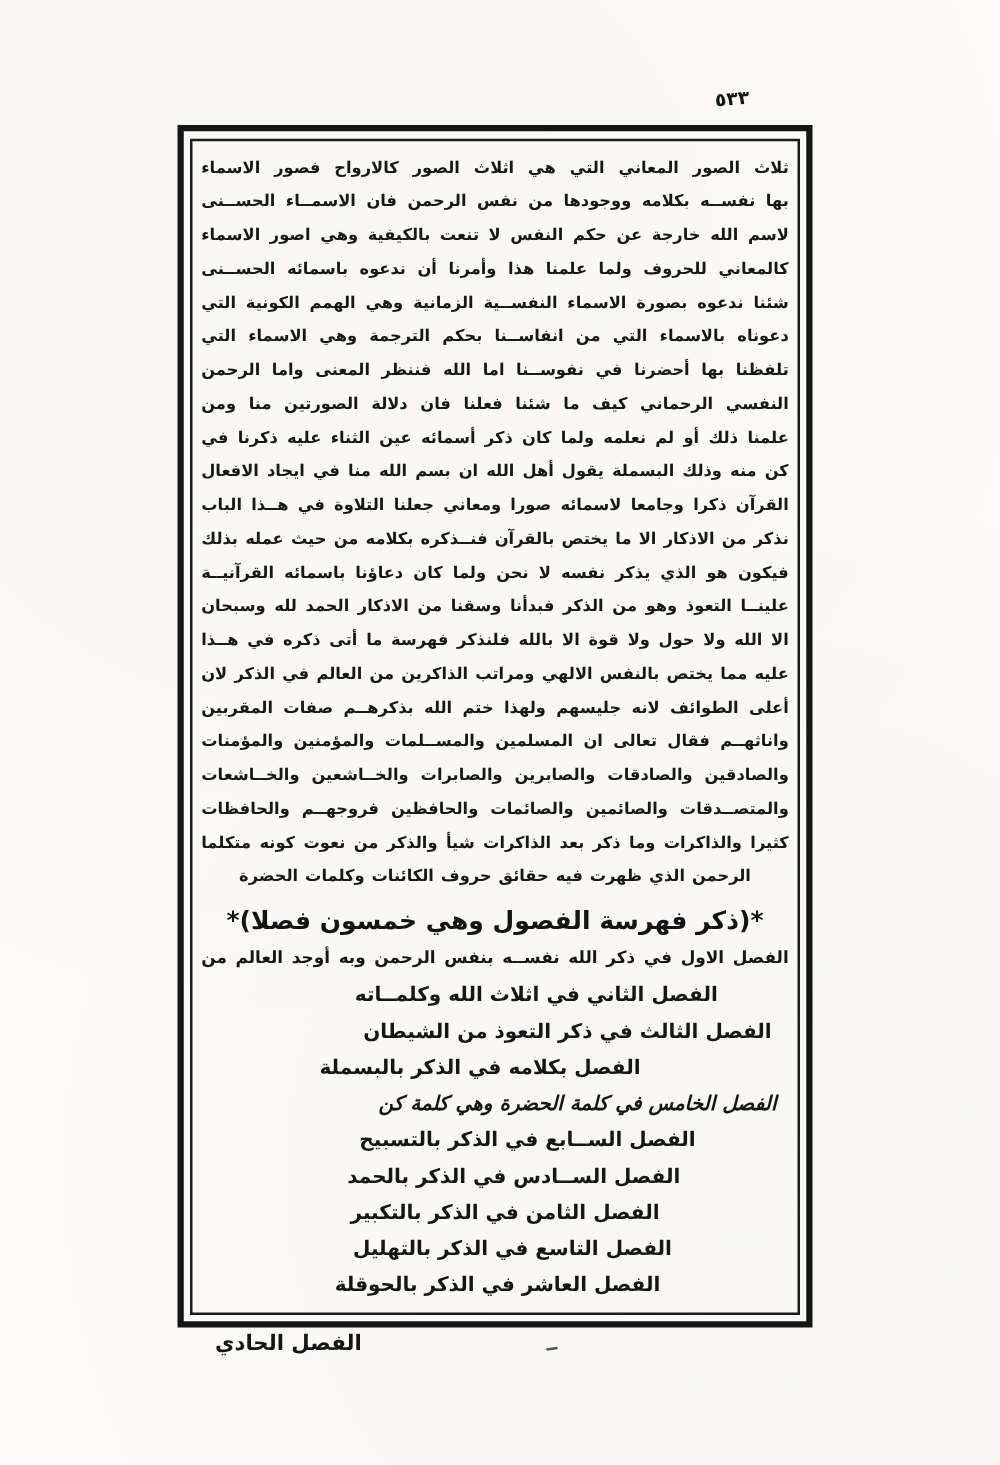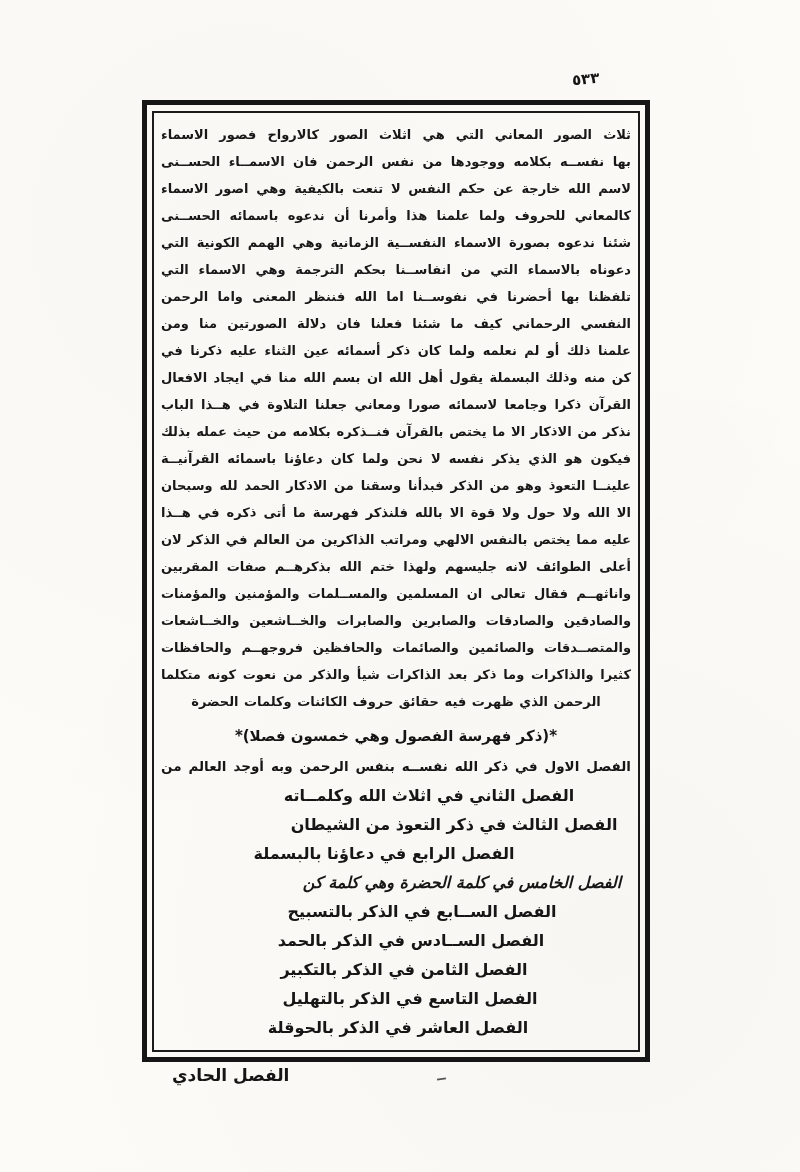--- a/index.html
+++ b/index.html
@@ -47,21 +47,21 @@
     text-align: justify;
     text-align-last: justify;
     word-spacing: 1px;
     color: #181818;
   }
   .bline.center {
     text-align: center;
     text-align-last: center;
   }
   .heading {
-    font-size: 15px; font-weight: bold;
+    font-size: 20px; font-weight: bold;
     text-align: center;
     line-height: 26px;
     margin-top: 8px;
     color: #141414;
   }
   .chapters { margin-top: 3px; }
   .ch {
     font-size: 16px; font-weight: bold;
     line-height: 29px; height: 29px;
     text-align: center;
@@ -130,21 +130,21 @@
         <div class="bline">كثيرا والذاكرات وما ذكر بعد الذاكرات شيأ والذكر من نعوت كونه متكلما وهو من نفس</div>
         <div class="bline center">الرحمن الذي ظهرت فيه حقائق حروف الكائنات وكلمات الحضرة</div>
       </div>
 
       <div class="heading">*(ذكر فهرسة الفصول وهي خمسون فصلا)*</div>
 
       <div class="chapters">
         <div class="ch justify">الفصل الاول في ذكر الله نفســه بنفس الرحمن وبه أوجد العالم من كونه أحب ذلك</div>
         <div class="ch">الفصل الثاني في اثلاث الله وكلمــاته</div>
         <div class="ch">الفصل الثالث في ذكر التعوذ من الشيطان</div>
-        <div class="ch">الفصل الرابع في دعاؤنا بالبسملة</div>
+        <div class="ch">الفصل بكلامه في الذكر بالبسملة</div>
         <div class="ch">الفصل الخامس في كلمة الحضرة وهي كلمة كن</div>
         <div class="ch">الفصل الســابع في الذكر بالتسبيح</div>
         <div class="ch">الفصل الســادس في الذكر بالحمد</div>
         <div class="ch">الفصل الثامن في الذكر بالتكبير</div>
         <div class="ch">الفصل التاسع في الذكر بالتهليل</div>
         <div class="ch">الفصل العاشر في الذكر بالحوقلة</div>
       </div>
 
     </div>
   </div>

